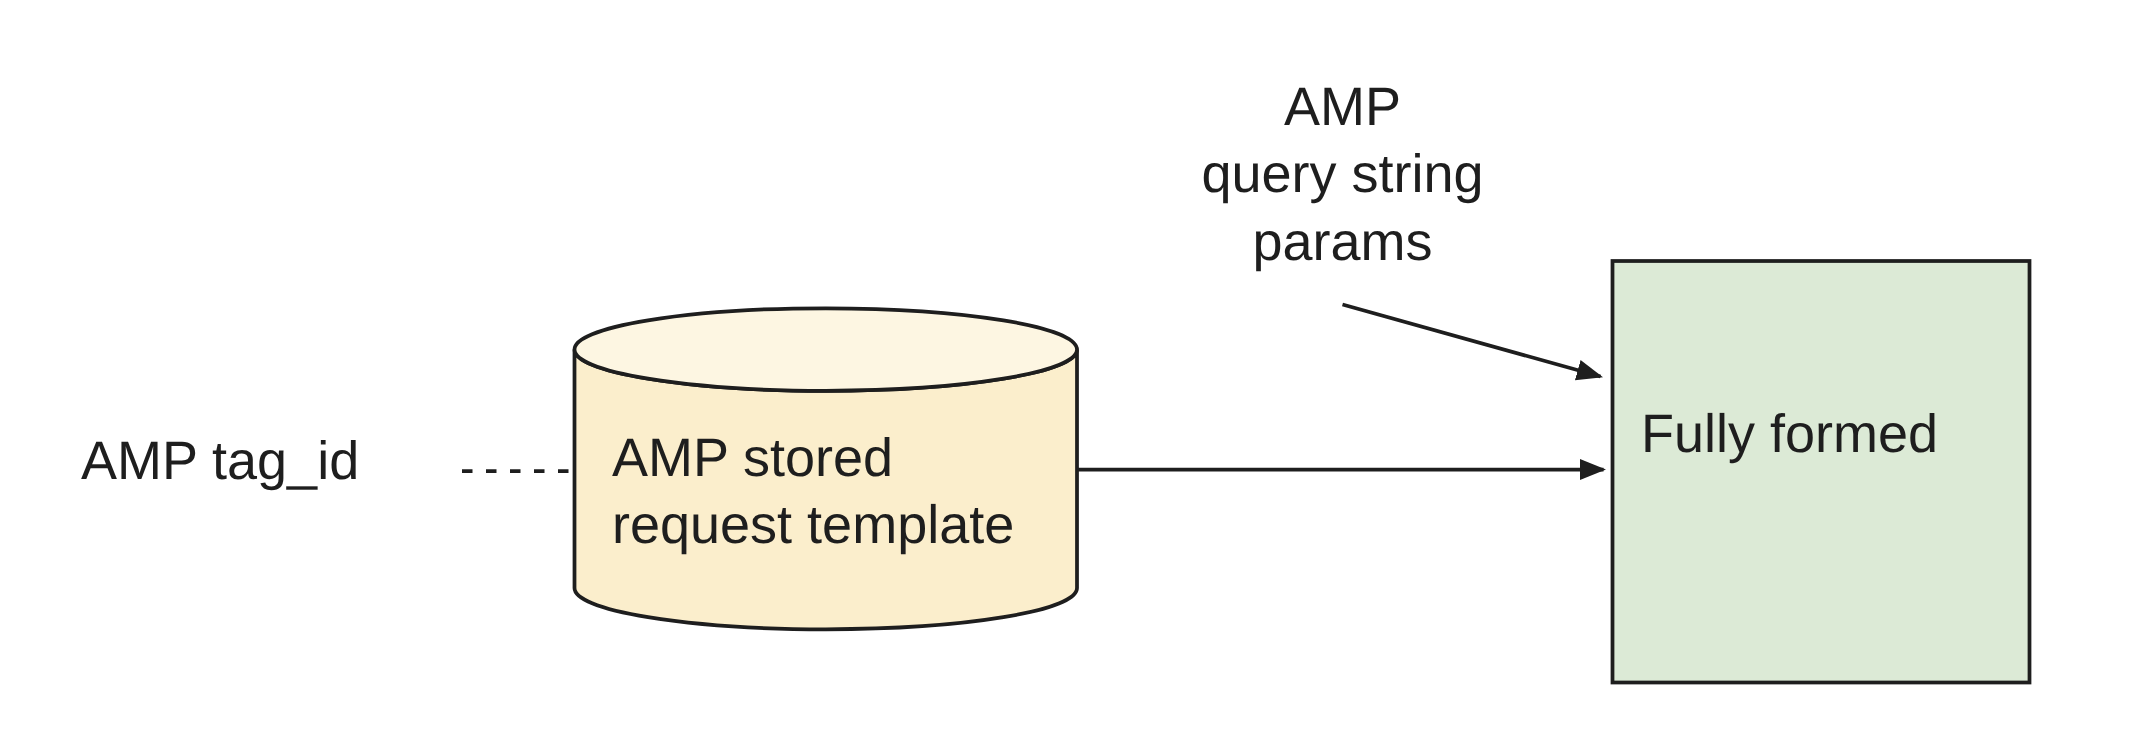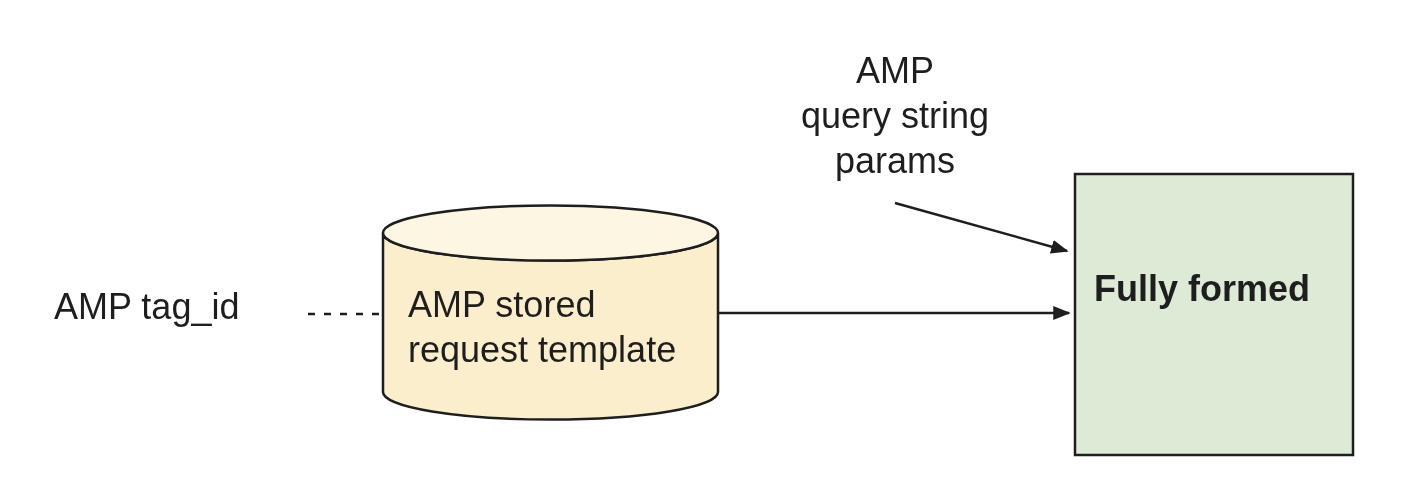--- a/index.html
+++ b/index.html
@@ -81,17 +81,17 @@
     <div>AMP stored</div>
     <div>request template</div>
   </div>
 
   <div class="label label-center" style="left: 775px; top: 48px; width: 240px;">
     <div>AMP</div>
     <div>query string</div>
     <div>params</div>
   </div>
 
-  <div class="label" style="left: 1094px; top: 266px; font-weight: bold;">
+  <div class="label" style="left: 1094px; top: 266px;">
     <div>Fully formed</div>
   </div>
 
 </div>
 
 </body></html>

